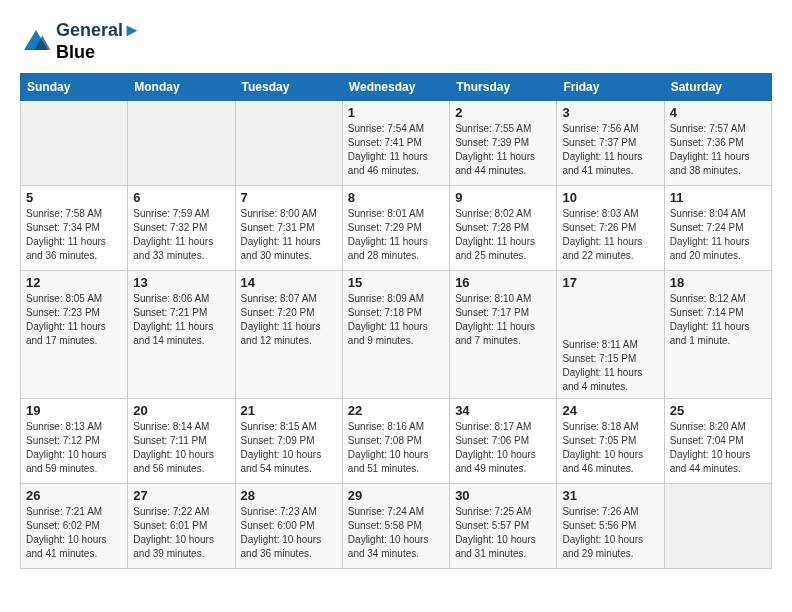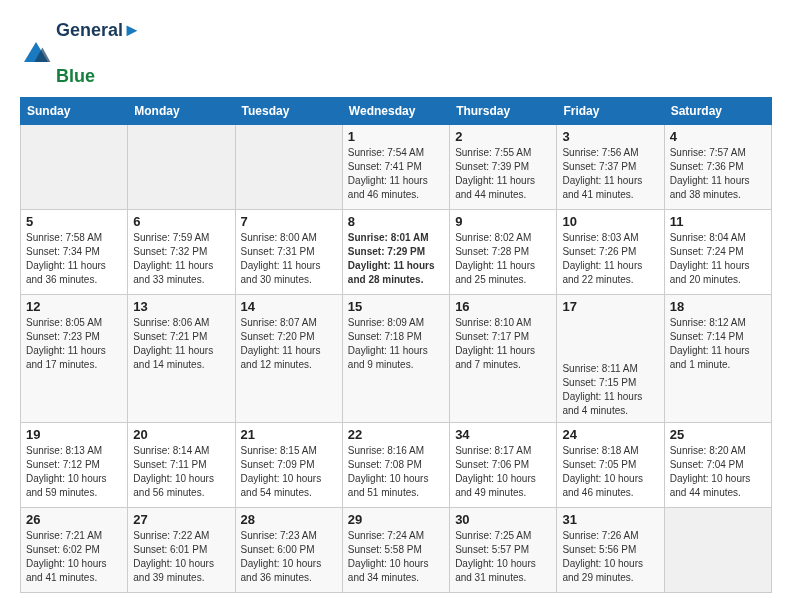--- a/index.html
+++ b/index.html
@@ -95,21 +95,21 @@
 <body>
 
 <div class="header">
   <div class="logo">
     <svg class="logo-icon" viewBox="0 0 40 40">
       <polygon points="20,5 35,30 5,30" fill="#1a7abf"></polygon>
       <polygon points="28,12 38,30 18,30" fill="#1a3a5c" opacity="0.7"></polygon>
     </svg>
     <div class="logo-text">
       <div>General<span>►</span></div>
-      <div style="color:#15803d;margin-top:24px;">Blue</div>
+      <div style="color:#000000;">Blue</div>
     </div>
   </div>
 </div>
 
 <table>
   <thead>
     <tr id="header-row">
     <th>Sunday</th>
         <th>Monday</th>
         <th>Tuesday</th>
@@ -163,21 +163,21 @@
 Daylight: 11 hours and 33 minutes.</div>
         </td>
         <td>
           <span class="day-num">7</span>
           <div class="day-info" style="white-space: pre-line;">Sunrise: 8:00 AM
 Sunset: 7:31 PM
 Daylight: 11 hours and 30 minutes.</div>
         </td>
         <td>
           <span class="day-num">8</span>
-          <div class="day-info" style="white-space: pre-line; font-weight: bold;">Sunrise: 8:01 AM
+          <div class="day-info" style="white-space: pre-line;">Sunrise: 8:01 AM
 Sunset: 7:29 PM
 Daylight: 11 hours and 28 minutes.</div>
         </td>
         <td>
           <span class="day-num">9</span>
           <div class="day-info" style="white-space: pre-line;">Sunrise: 8:02 AM
 Sunset: 7:28 PM
 Daylight: 11 hours and 25 minutes.</div>
         </td>
         <td>

